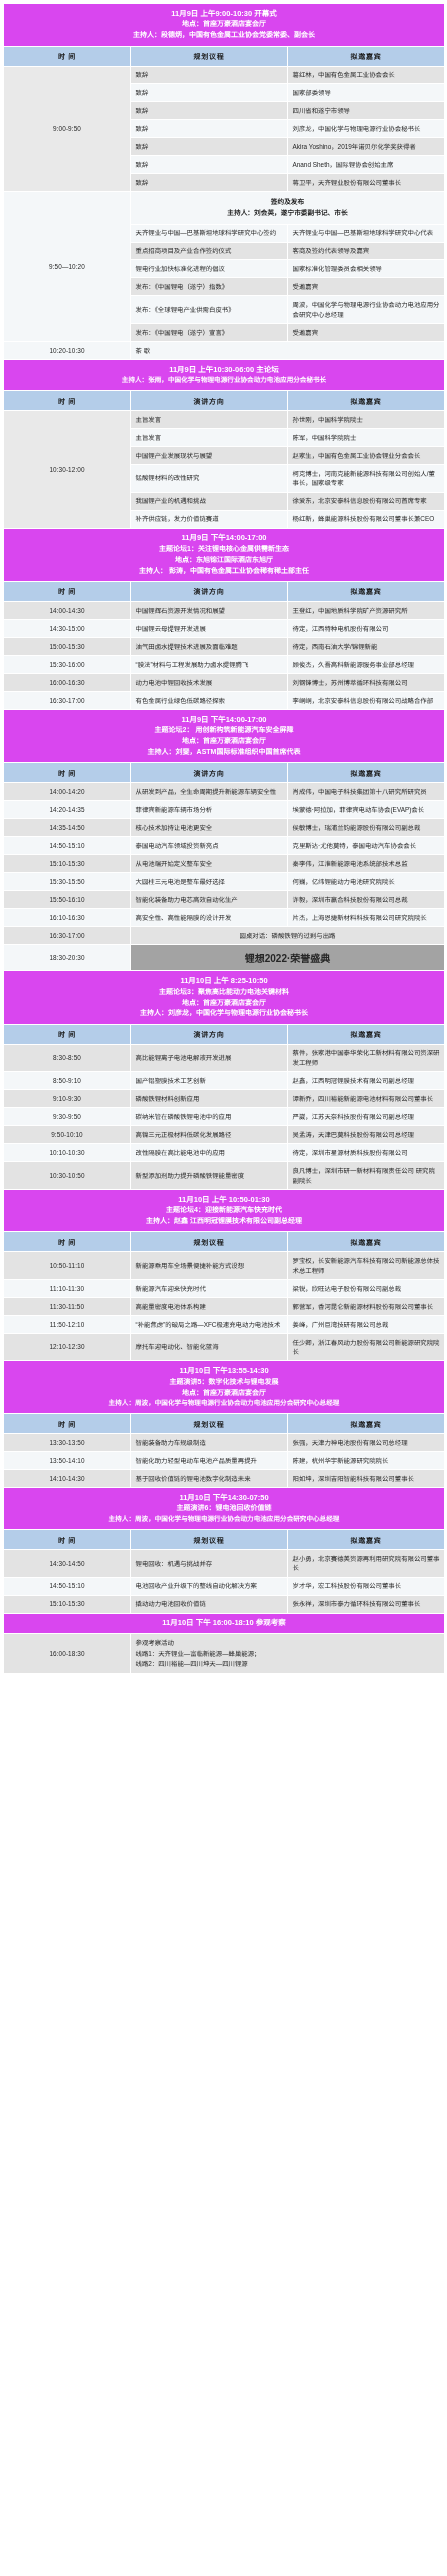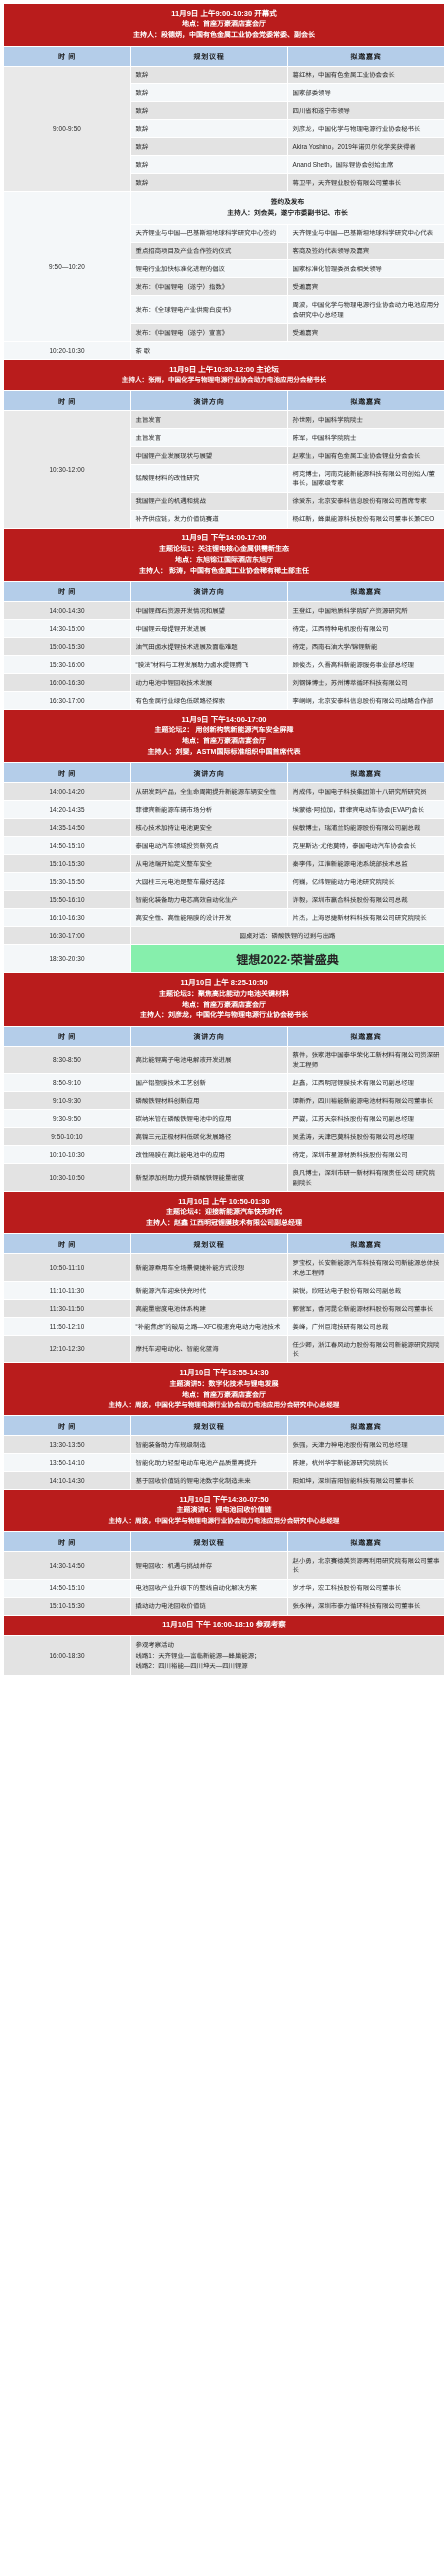--- a/index.html
+++ b/index.html
@@ -23,21 +23,21 @@
     width: 441px;
     border-collapse: collapse;
     table-layout: fixed;
   }
   table.sched col.c-time  { width: 127px; }
   table.sched col.c-topic { width: 157px; }
   table.sched col.c-guest { width: 157px; }
 
   
   td.banner {
-    background: #b91c1c;
+    background: #d946ef;
     color: #ffffff;
     text-align: center;
     font-weight: bold;
     font-size: 7px;
     line-height: 1.55;
     padding: 3.7px 4.5px 4.5px 4.5px;
     border: 0.7px solid #ffffff;
   }
   td.banner .bl {
     display: block;
@@ -84,24 +84,24 @@
     font-weight: bold;
     font-size: 6.7px;
     line-height: 1.6;
     padding: 4.5px 3px 5.2px 3px;
     color: #1c1c1c;
     border: 0.7px solid #ffffff;
   }
   .subbanner .sb { display: block; }
 
   td.gala {
-    background: #86efac;
+    background: #a3a3a3;
     text-align: center;
     font-weight: bold;
-    font-size: 12px;
+    font-size: 10px;
     padding: 5.2px 3px;
     border: 0.7px solid #ffffff;
   }
 
   td.multiline {
     white-space: pre-line;
     line-height: 1.65;
   }
 </style>
 </head>
@@ -186,21 +186,21 @@
         <tr class="odd">
           <td class="cell mid">发布：《中国锂电（遂宁）宣言》</td>
           <td class="cell mid">受邀嘉宾</td>
         </tr>
         <tr class="even">
           <td class="cell time">10:20-10:30</td>
           <td class="cell mid" colspan="2">茶 歇</td>
         </tr>
         <tr>
           <td class="banner" colspan="3">
-            <span class="bl bl-title">11月9日  上午10:30-12:00   主论坛</span>
+            <span class="bl bl-title">11月9日  上午10:30-06:00   主论坛</span>
             <span class="bl bl-small">主持人：张雨，中国化学与物理电源行业协会动力电池应用分会秘书长</span>
           </td>
         </tr>
         <tr>
           <td class="colhead">时 间</td>
           <td class="colhead">演讲方向</td>
           <td class="colhead">拟邀嘉宾</td>
         </tr>
         <tr class="odd">
           <td class="cell time" rowspan="6" style="background: rgb(233, 233, 233);">10:30-12:00</td>

